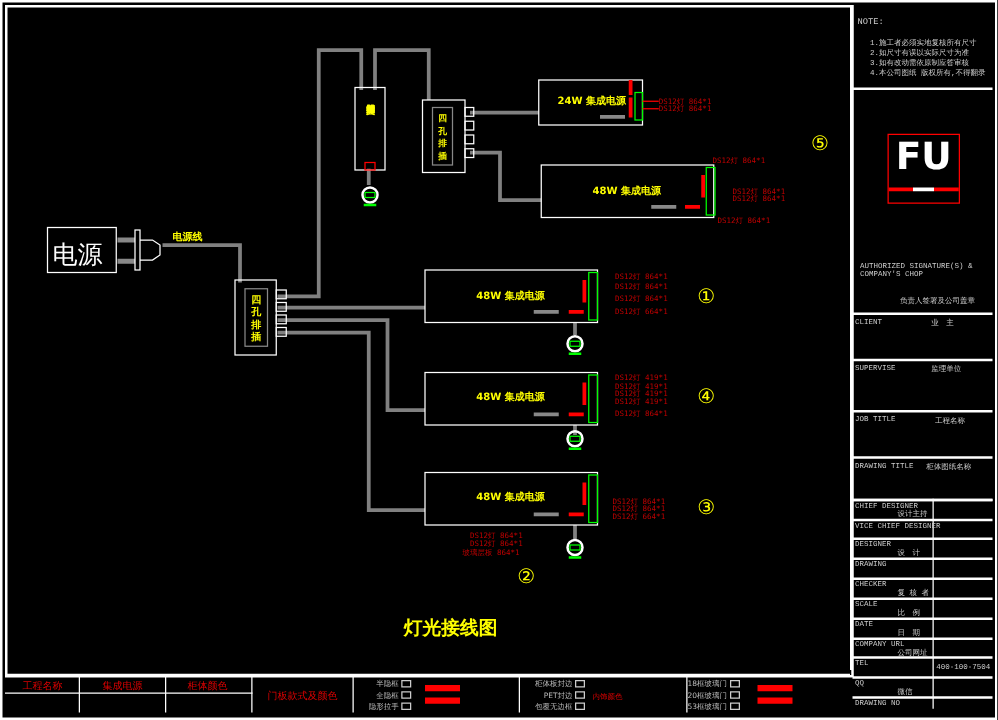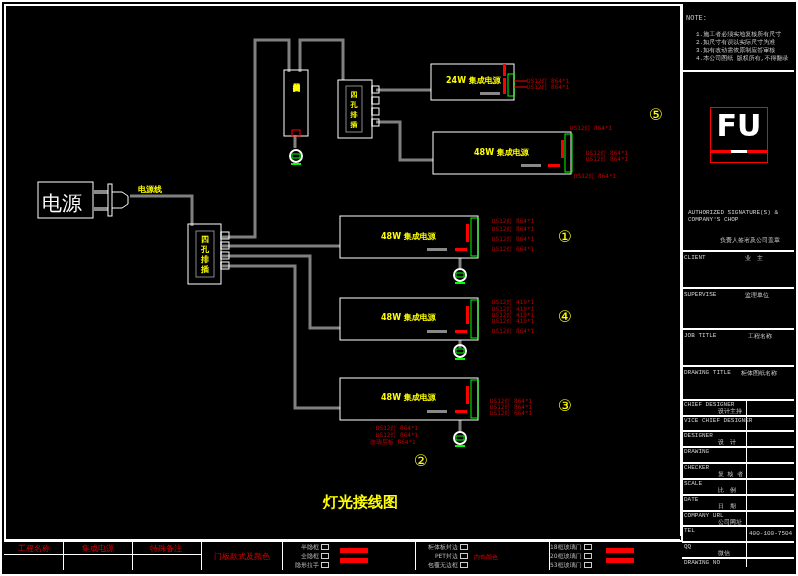--- a/index.html
+++ b/index.html
@@ -258,21 +258,21 @@
 <div class="abs" style="left:4px;top:539px;width:676px;height:30px;border-top:2px solid #fff;"></div>
 <div class="abs" style="left:4px;top:554px;width:198px;height:1px;background:#fff;"></div>
 <div class="abs" style="left:63px;top:540px;width:1px;height:30px;background:#fff;"></div>
 <div class="abs" style="left:132px;top:540px;width:1px;height:30px;background:#fff;"></div>
 <div class="abs" style="left:201px;top:540px;width:1px;height:30px;background:#fff;"></div>
 <div class="abs" style="left:282px;top:540px;width:1px;height:30px;background:#fff;"></div>
 <div class="abs" style="left:415px;top:540px;width:1px;height:30px;background:#fff;"></div>
 <div class="abs" style="left:549px;top:540px;width:1px;height:30px;background:#fff;"></div>
 <div class="bt" style="left:18px;top:543px;">工程名称</div>
 <div class="bt" style="left:82px;top:543px;">集成电源</div>
-<div class="bt" style="left:150px;top:543px;">特殊备注</div>
+<div class="bt" style="left:150px;top:543px;">柜体颜色</div>
 <div class="bt" style="left:214px;top:551px;">门板款式及颜色</div>
 <div class="gt" style="left:285px;top:543px;width:44px;"><span>半隐框</span><span class="cb"></span></div>
 <div class="gt" style="left:285px;top:552px;width:44px;"><span>全隐框</span><span class="cb"></span></div>
 <div class="gt" style="left:285px;top:561px;width:44px;"><span>隐形拉手</span><span class="cb"></span></div>
 <div class="abs" style="left:340px;top:548px;width:28px;height:5px;background:#f00;"></div>
 <div class="abs" style="left:340px;top:558px;width:28px;height:5px;background:#f00;"></div>
 <div class="gt" style="left:412px;top:543px;width:56px;"><span>柜体板封边</span><span class="cb"></span></div>
 <div class="gt" style="left:412px;top:552px;width:56px;"><span>PET封边</span><span class="cb"></span></div>
 <div class="gt" style="left:412px;top:561px;width:56px;"><span>包覆无边框</span><span class="cb"></span></div>
 <div class="bt" style="left:474px;top:553px;font-size:6px;">内饰颜色</div>

